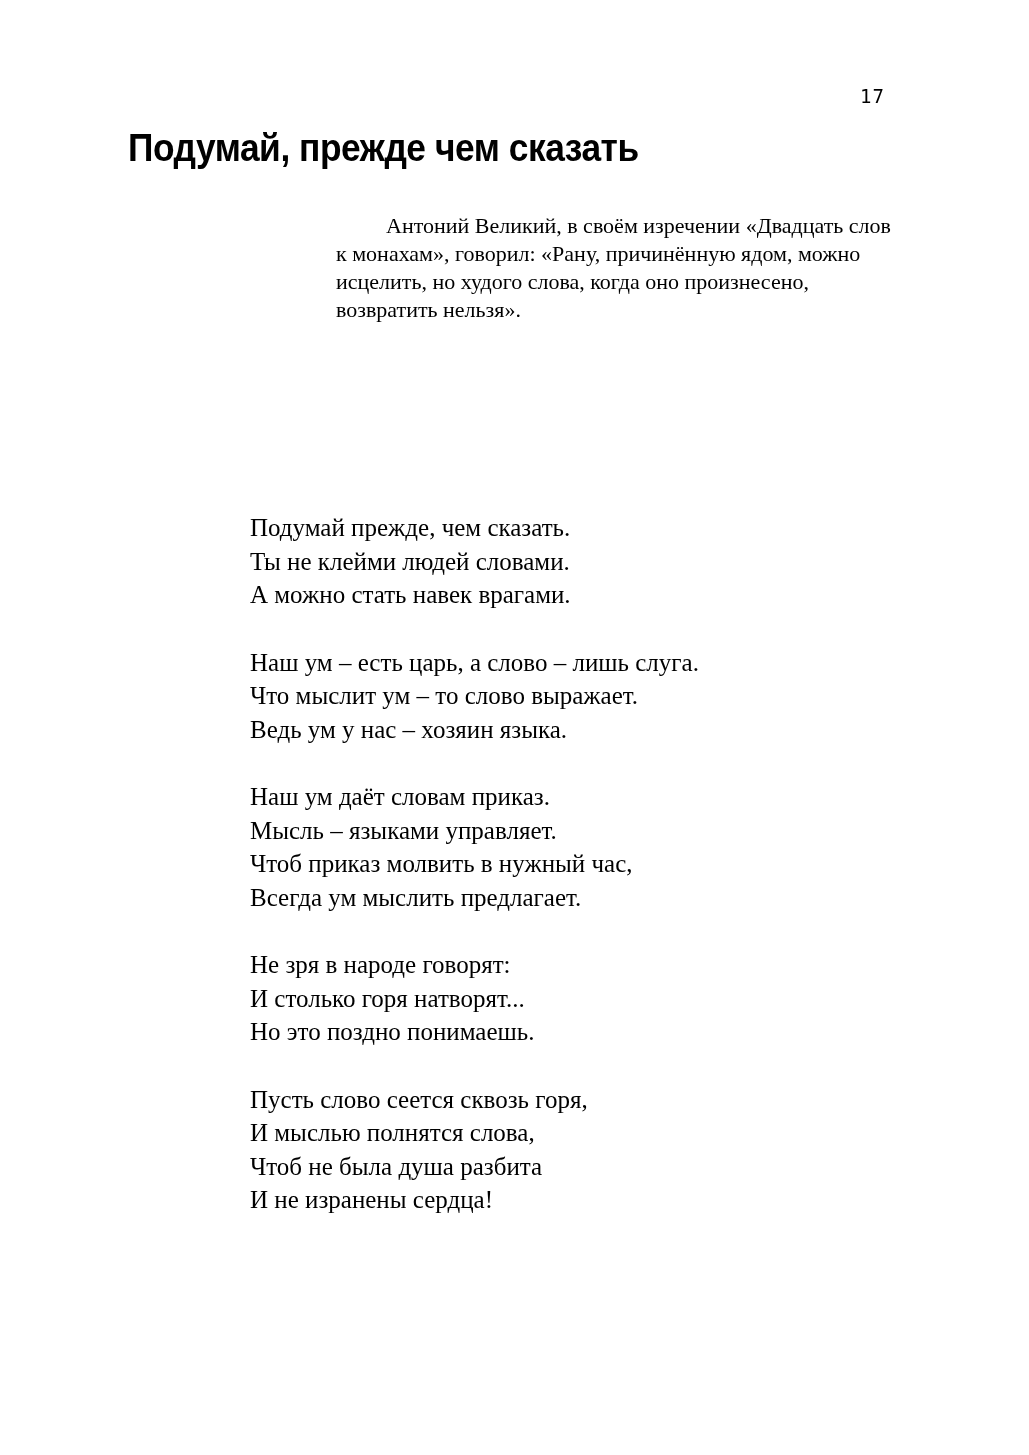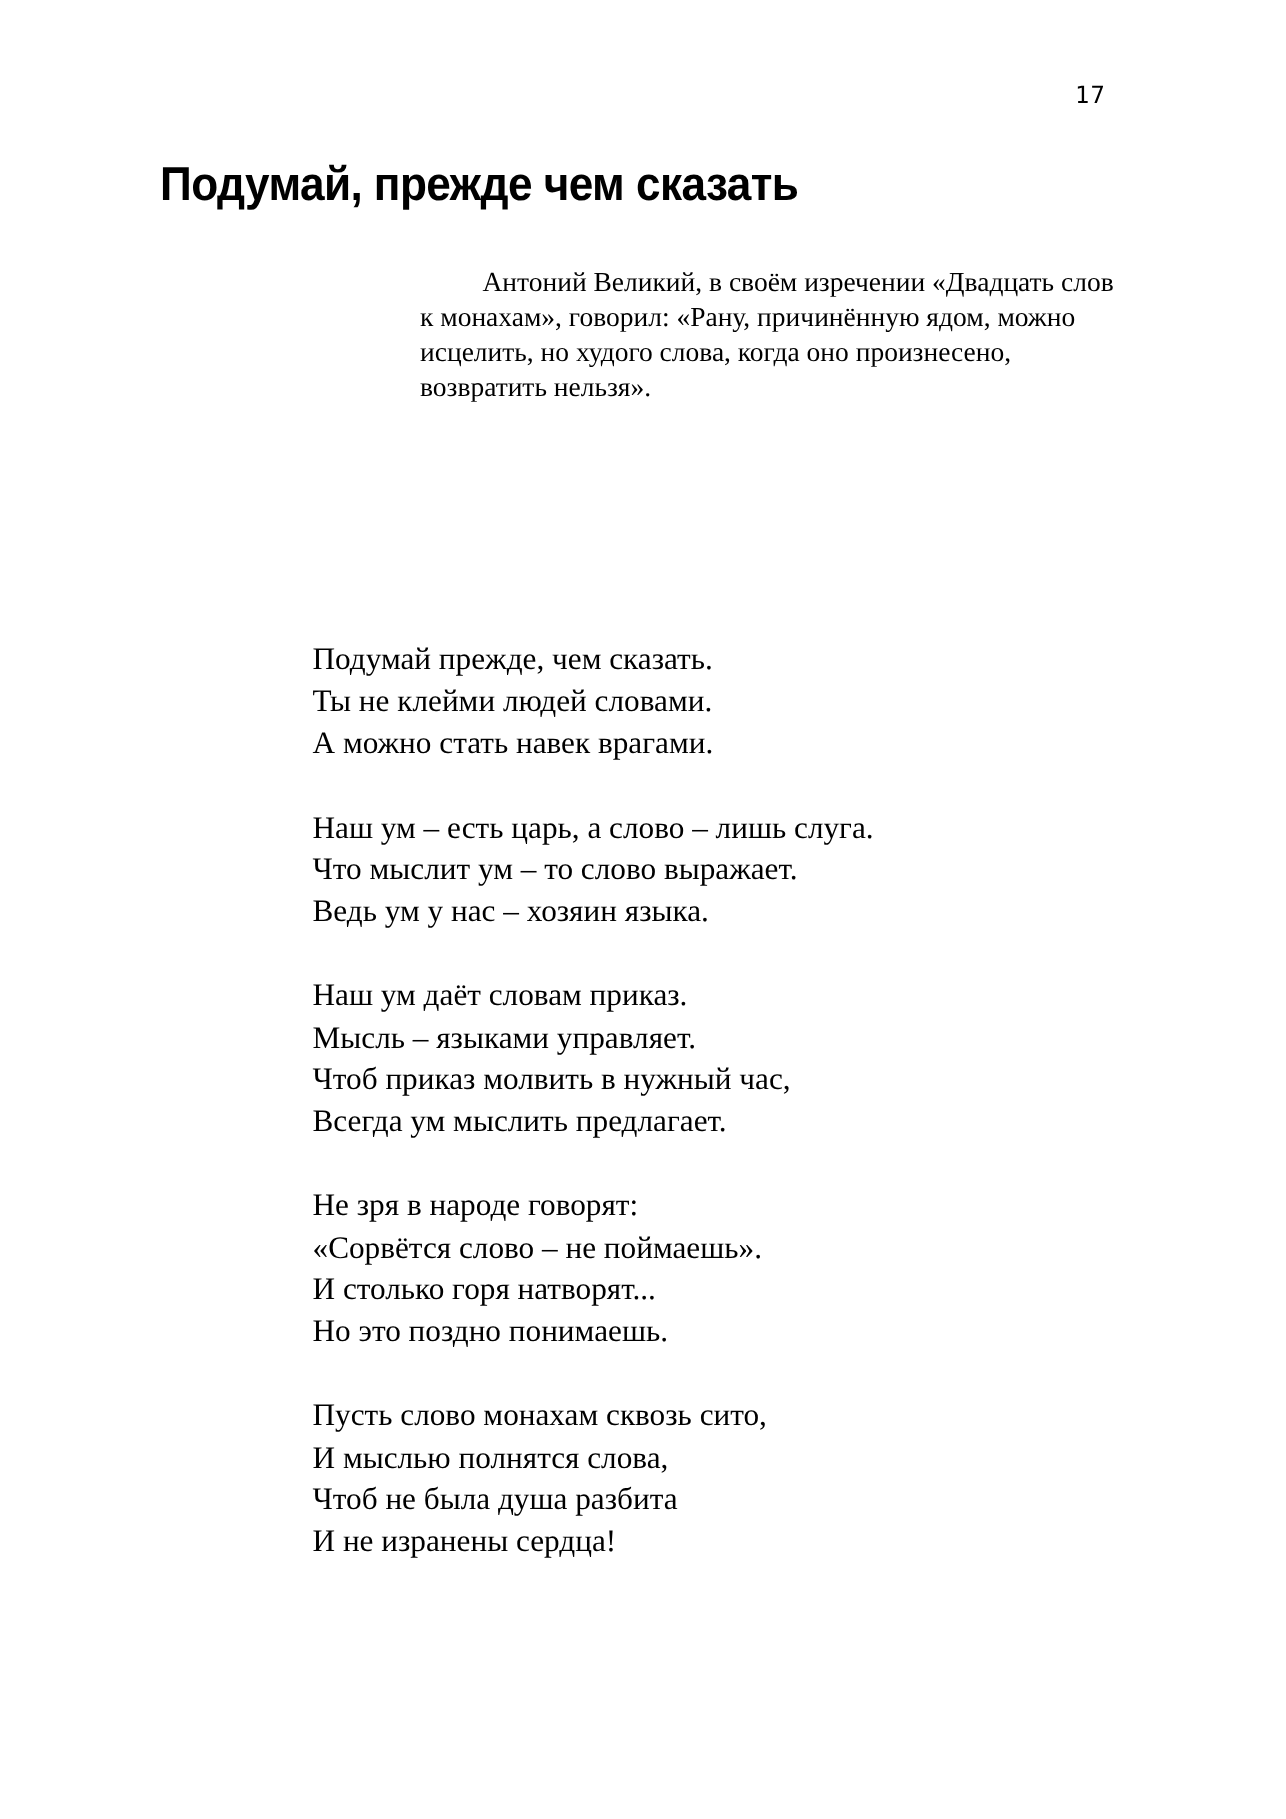--- a/index.html
+++ b/index.html
@@ -17,21 +17,21 @@
     .page {
       position: absolute;
       left: 0; top: 0;
       width: 1029px;
       height: 1455px;
       background: #ffffff;
     }
     .page-number {
       position: absolute;
       left: 860px;
-      top: 64px;
+      top: 84px;
       font-family: "DejaVu Sans Mono", "Liberation Mono", monospace;
       font-size: 19px;
       letter-spacing: 1px;
       line-height: 24px;
     }
     .title {
       position: absolute;
       left: 128px;
       top: 124px;
       margin: 0;
@@ -99,25 +99,24 @@
       <span class="line">Ведь ум у нас – хозяин языка.</span>
     </div>
     <div class="stanza">
       <span class="line">Наш ум даёт словам приказ.</span>
       <span class="line">Мысль – языками управляет.</span>
       <span class="line">Чтоб приказ молвить в нужный час,</span>
       <span class="line">Всегда ум мыслить предлагает.</span>
     </div>
     <div class="stanza">
       <span class="line">Не зря в народе говорят:</span>
-      <span class="line">«Сорвётся слово – не поймаешь».</span>
       <span class="line">И столько горя натворят...</span>
       <span class="line">Но это поздно понимаешь.</span>
     </div>
     <div class="stanza">
-      <span class="line">Пусть слово монахам сквозь сито,</span>
+      <span class="line">Пусть слово сеется сквозь горя,</span>
       <span class="line">И мыслью полнятся слова,</span>
       <span class="line">Чтоб не была душа разбита</span>
       <span class="line">И не изранены сердца!</span>
     </div>
   </div>
 
 </div>
 
 </body></html>

